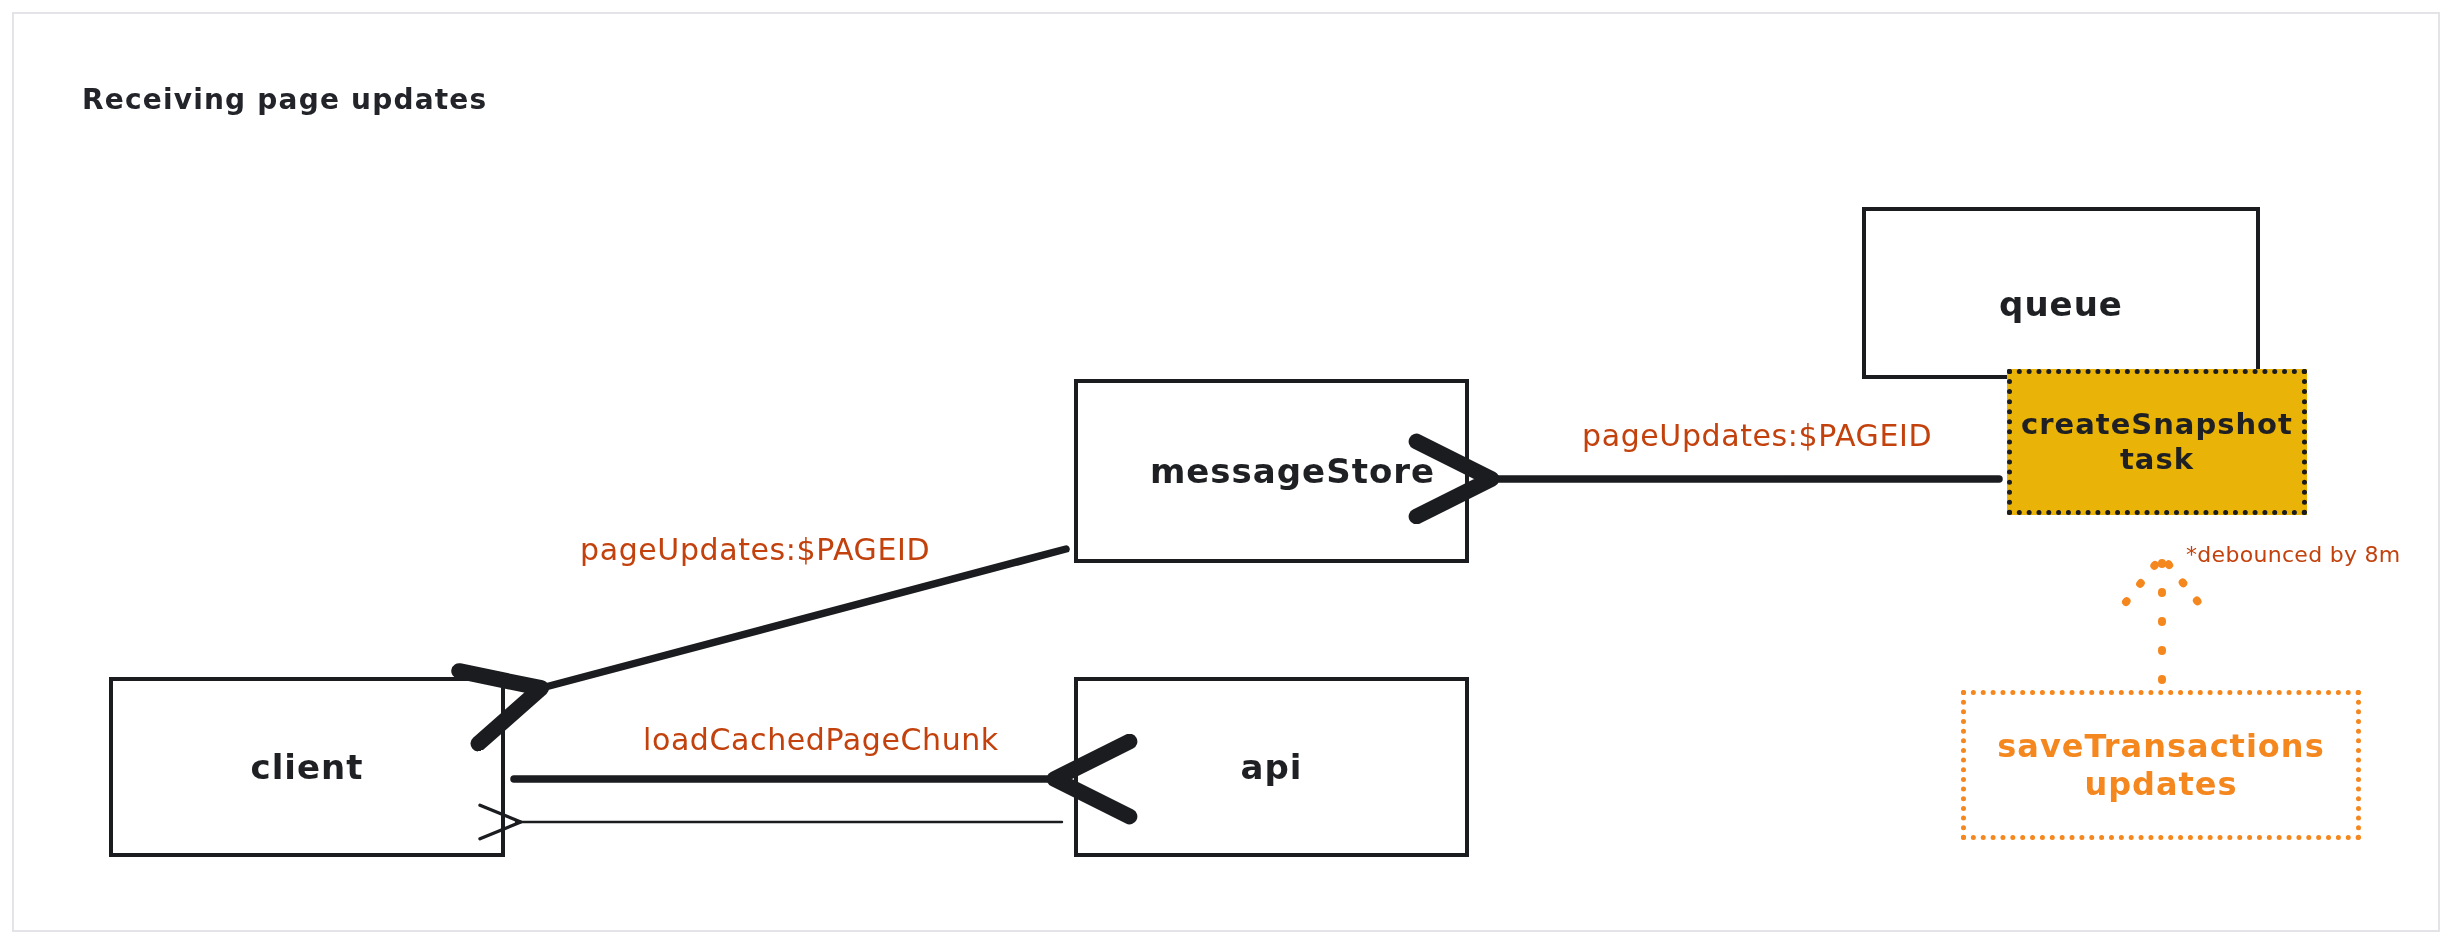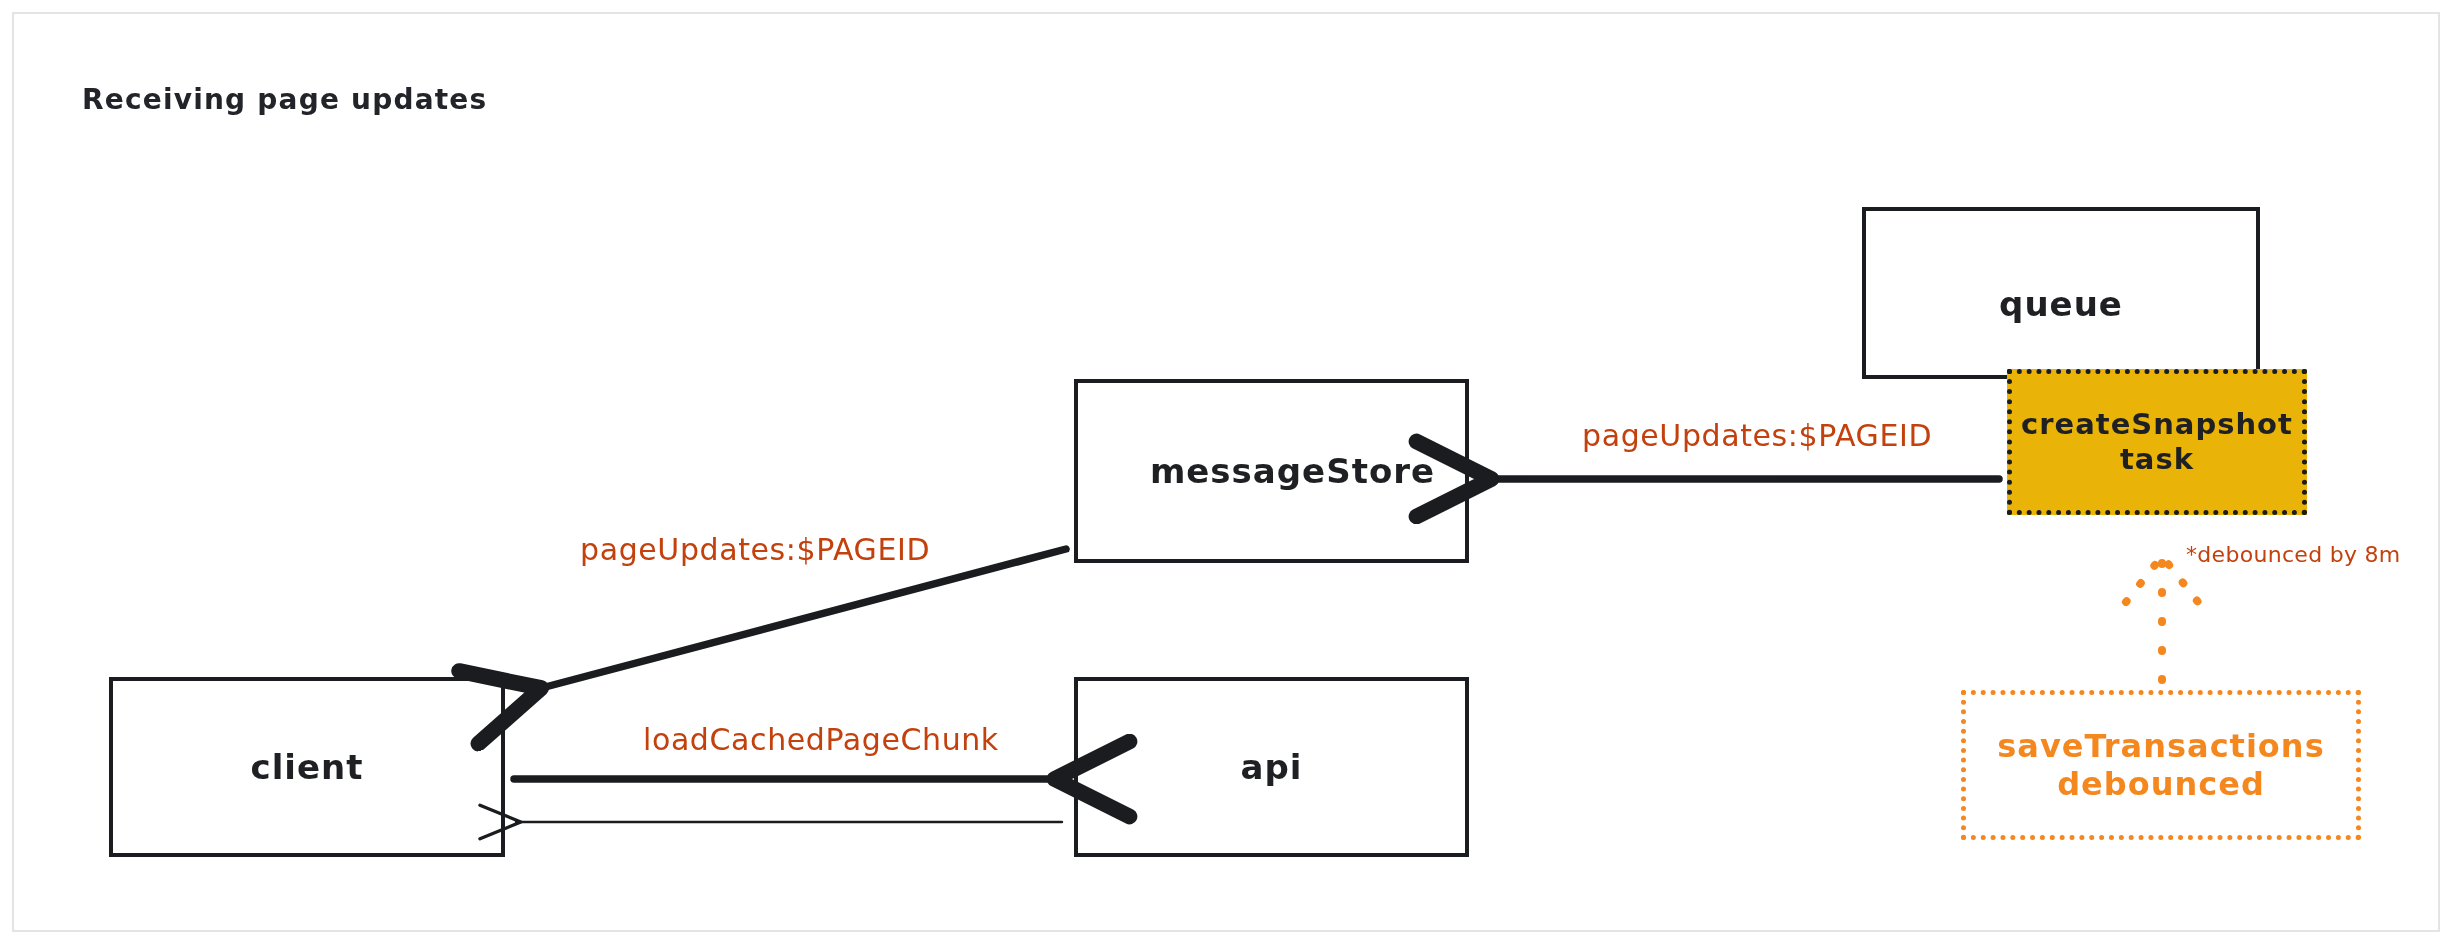--- a/index.html
+++ b/index.html
@@ -206,21 +206,21 @@
     <div id="node-api" class="node-box solid">
       <span class="node-label hand">api</span>
     </div>
 
     <div id="node-client" class="node-box solid">
       <span class="node-label hand">client</span>
     </div>
 
     <div id="node-save-transactions" class="node-box">
       <span class="node-label hand">saveTransactions
-debounced</span>
+updates</span>
     </div>
 
     <div id="label-page-updates-right" class="edge-label hand">pageUpdates:$PAGEID</div>
 
     <div id="label-page-updates-left" class="edge-label hand">pageUpdates:$PAGEID</div>
 
     <div id="label-load-cached" class="edge-label hand">loadCachedPageChunk</div>
 
     <div id="label-debounced" class="edge-label hand">*debounced by 8m</div>
 

